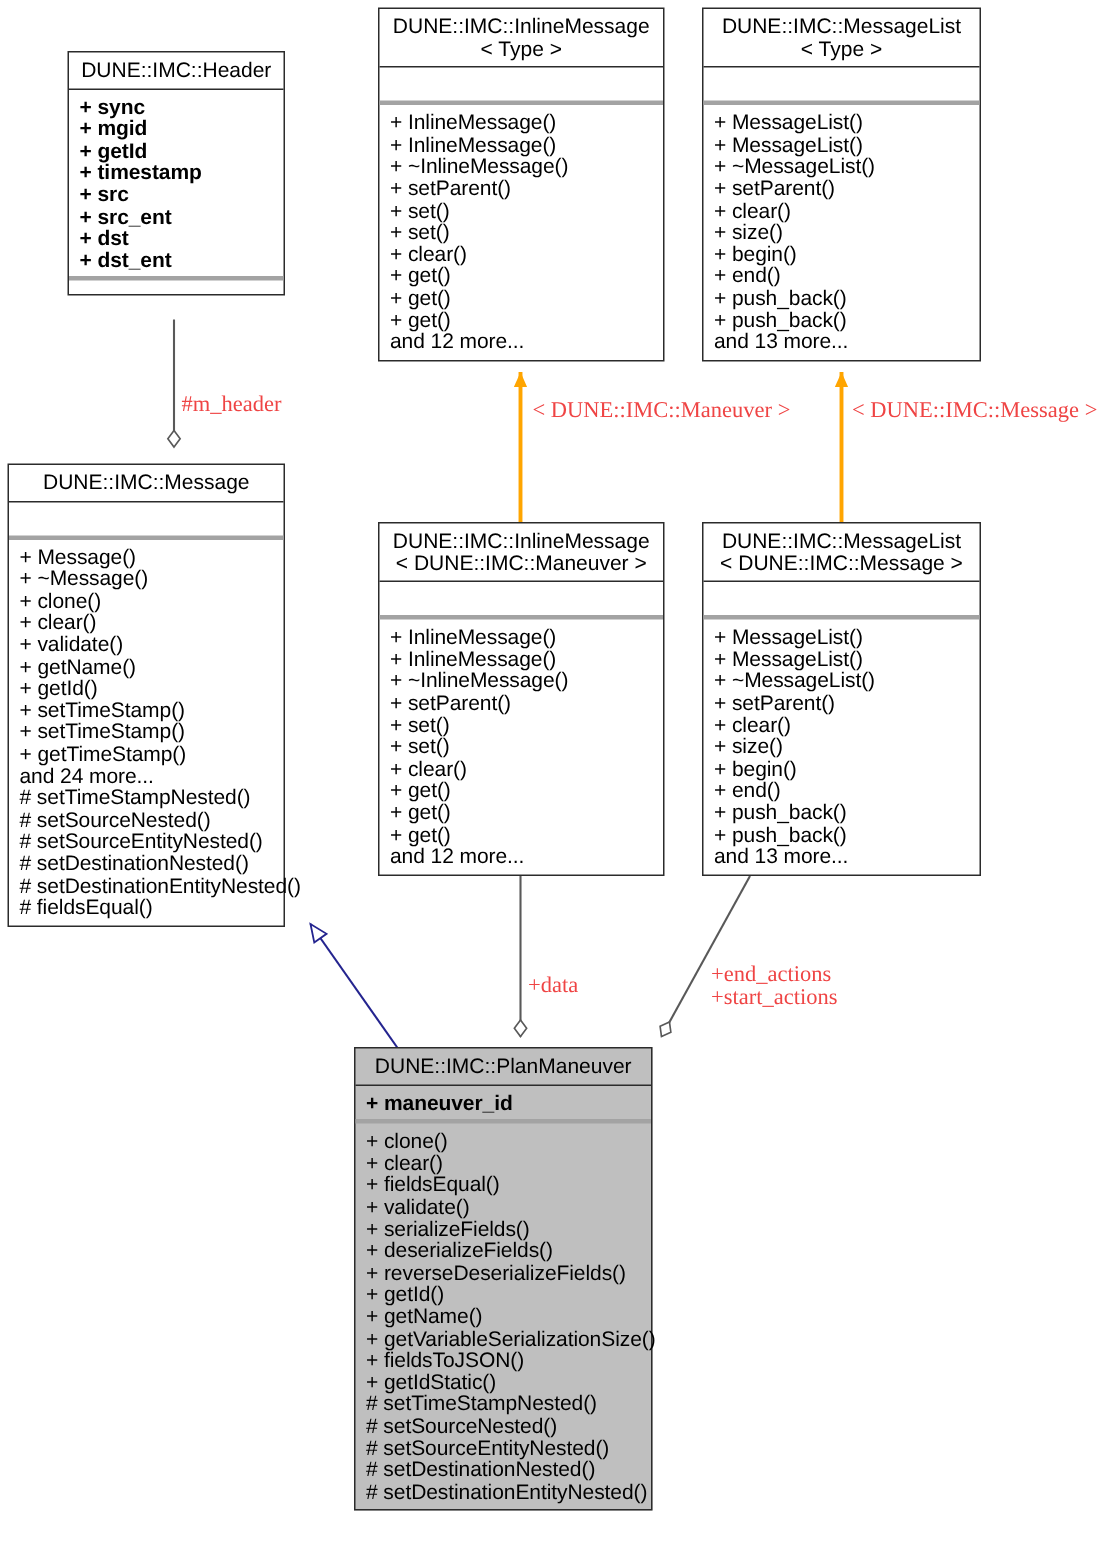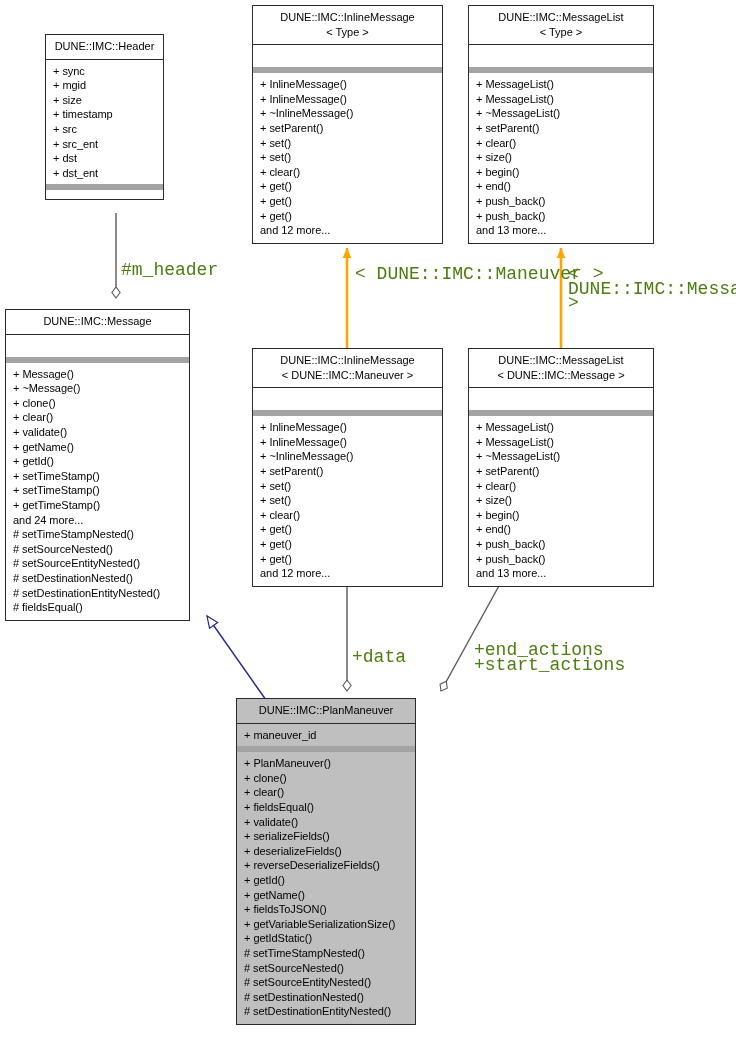--- a/index.html
+++ b/index.html
@@ -24,56 +24,57 @@
     pointer-events: none;
   }
 
   
   .node {
     position: absolute;
     box-sizing: border-box;
     border: 1px solid #2b2b2b;
     background: #ffffff;
     color: #000000;
-    font-size: 11px;
+    font-size: 14px;
     line-height: 14.6px;
   }
   .node.highlight {
     background: #bfbfbf;
   }
   .node-title {
     text-align: center;
     padding: 4px 6px 5px 6px;
     border-bottom: 1px solid #2b2b2b;
     white-space: pre-line;
   }
   .node-attrs {
-    border-bottom: 6px solid #a3a3a3;
+    border-bottom: 3px solid #a3a3a3;
     padding: 4px 5px 4px 7px;
     min-height: 12px;
+    font-weight: bold;
   }
   .node-attrs.empty {
     height: 14px;
     padding: 4px 5px;
   }
   .node-ops {
     padding: 4px 5px 5px 7px;
   }
   .member {
     white-space: nowrap;
     letter-spacing: -0.05px;
   }
 
   
   .edge-label {
     position: absolute;
-    font-family: Liberation Mono, monospace;
-    font-size: 18px;
+    font-family: Liberation Serif, serif;
+    font-size: 15px;
     line-height: 14.6px;
-    color: #4d7c0f;
+    color: #ef4444;
     white-space: pre-line;
     background: transparent;
   }
 </style>
 </head>
 <body>
 
 <div id="diagram">
 
   <svg id="edge-layer" viewBox="0 0 736 1045" width="736" height="1045">
@@ -118,26 +119,26 @@
 
   <div class="edge-label" style="left:355px; top:267px;">&lt; DUNE::IMC::Maneuver &gt;</div>
 
   <div class="edge-label" style="left:568px; top:267px;">&lt; DUNE::IMC::Message &gt;</div>
 
   <div class="edge-label" style="left:352px; top:650px;text-align:center;">+data</div>
 
   <div class="edge-label" style="left:474px; top:643px;">+end_actions
 +start_actions</div>
 
-  <div class="node" style="left:45px; top:34px; width:119px;">
+  <div class="node" style="left:45px; top:34px; width:145px;">
     <div class="node-title">DUNE::IMC::Header</div>
     <div class="node-attrs">
         <div class="member">+ sync</div>
         <div class="member">+ mgid</div>
-        <div class="member">+ size</div>
+        <div class="member">+ getId</div>
         <div class="member">+ timestamp</div>
         <div class="member">+ src</div>
         <div class="member">+ src_ent</div>
         <div class="member">+ dst</div>
         <div class="member">+ dst_ent</div>
       </div>
     <div class="node-ops node-attrs-empty empty"></div>
   </div>
 
   <div class="node" style="left:252px; top:5px; width:191px;">
@@ -233,38 +234,37 @@
         <div class="member">+ clear()</div>
         <div class="member">+ size()</div>
         <div class="member">+ begin()</div>
         <div class="member">+ end()</div>
         <div class="member">+ push_back()</div>
         <div class="member">+ push_back()</div>
         <div class="member">and 13 more...</div>
       </div>
   </div>
 
-  <div class="node highlight" style="left:236px; top:698px; width:180px;">
+  <div class="node highlight" style="left:236px; top:698px; width:199px;">
     <div class="node-title">DUNE::IMC::PlanManeuver</div>
     <div class="node-attrs">
         <div class="member">+ maneuver_id</div>
       </div>
     <div class="node-ops">
-        <div class="member">+ PlanManeuver()</div>
         <div class="member">+ clone()</div>
         <div class="member">+ clear()</div>
         <div class="member">+ fieldsEqual()</div>
         <div class="member">+ validate()</div>
         <div class="member">+ serializeFields()</div>
         <div class="member">+ deserializeFields()</div>
         <div class="member">+ reverseDeserializeFields()</div>
         <div class="member">+ getId()</div>
         <div class="member">+ getName()</div>
+        <div class="member">+ getVariableSerializationSize()</div>
         <div class="member">+ fieldsToJSON()</div>
-        <div class="member">+ getVariableSerializationSize()</div>
         <div class="member">+ getIdStatic()</div>
         <div class="member"># setTimeStampNested()</div>
         <div class="member"># setSourceNested()</div>
         <div class="member"># setSourceEntityNested()</div>
         <div class="member"># setDestinationNested()</div>
         <div class="member"># setDestinationEntityNested()</div>
       </div>
   </div>
 
 </div>

